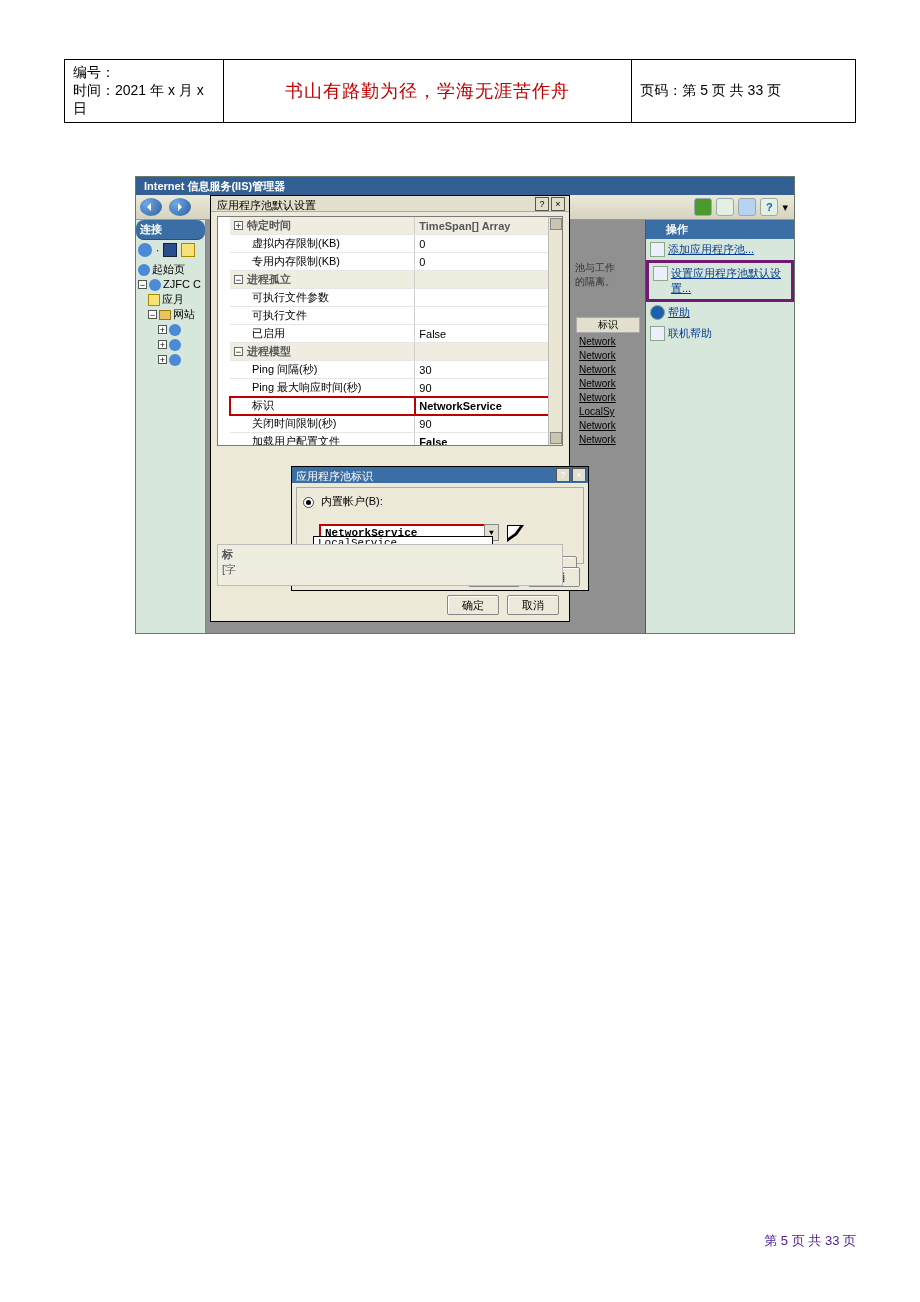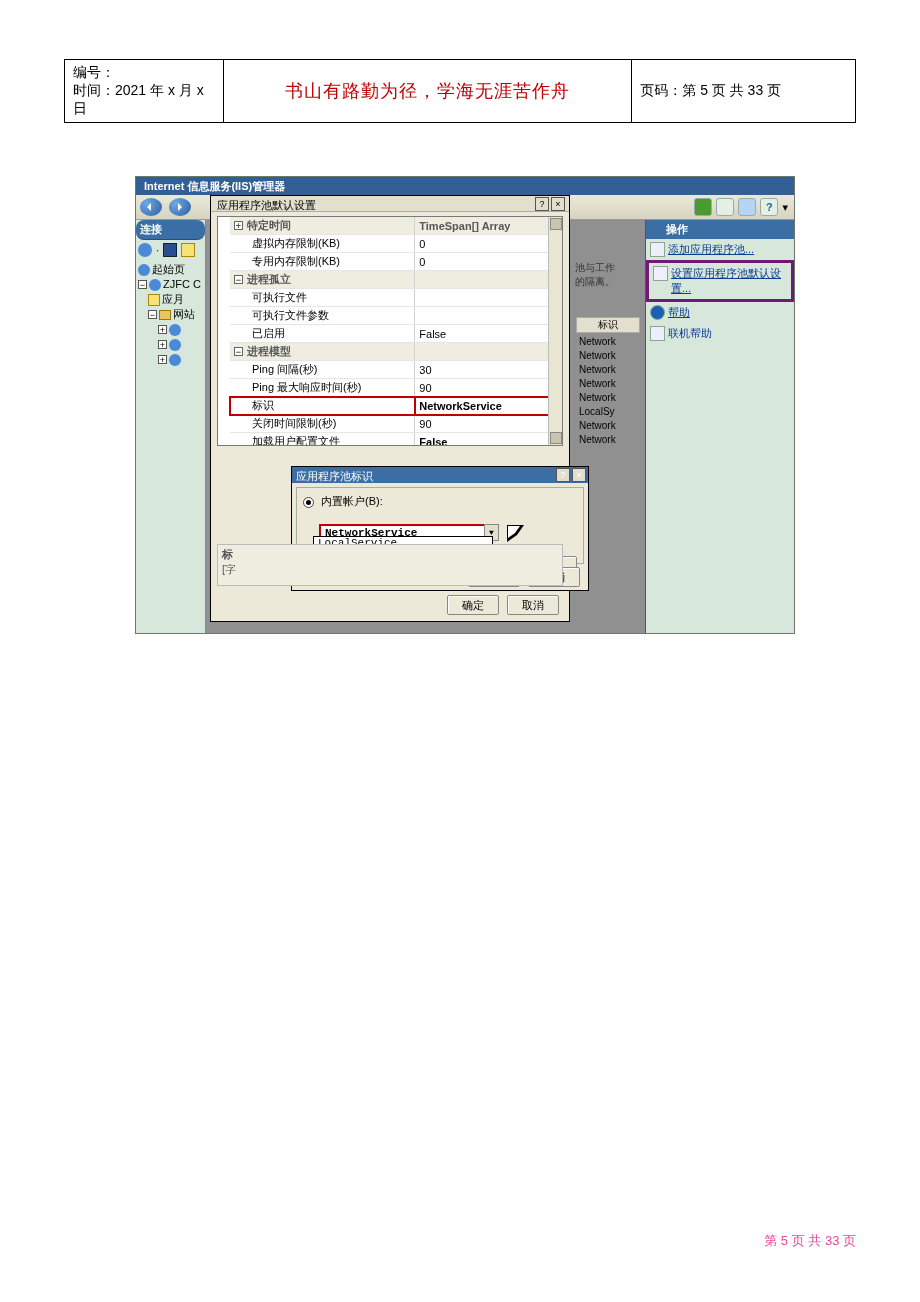--- a/index.html
+++ b/index.html
@@ -211,32 +211,32 @@
     background:#efece0; border:1px solid #bbb; padding:2px 4px; color:#555; font-size:11px;
     overflow:hidden;
   }
   .outer-btns { position:absolute; right:10px; bottom:6px; display:flex; gap:8px; }
 
   
   .idcol {
     position:absolute; left:440px; top:60px; width:64px; font-size:10px;
   }
   .idcol .h { background:#e2dfcc; border:1px solid #aaa; padding:0 4px; text-align:center; margin-bottom:2px; }
-  .idcol div.v { padding:0 3px; height:14px; line-height:13px; }
+  .idcol div.v { padding:0 3px; height:14px; line-height:13px;text-decoration:underline; }
   .desc-peek {
     position:absolute; left:439px; top:84px; width:60px; font-size:10px; color:#333;
   }
 
   
   .footer {
     position: absolute;
     right: 64px;
     bottom: 52px;
     font-size: 13px;
-    color: #ec4899;
+    color: #4c1d95;
     font-family: "SimSun", sans-serif;
     text-align: right;
   }
 </style>
 </head>
 <body>
 
 <table class="header-table">
   <tbody>
       <tr>
@@ -342,25 +342,25 @@
             </tr>
         <tr>
               <td class="indent">专用内存限制(KB)</td>
               <td>0</td>
             </tr>
         <tr class="grp">
               <td><span class="ex">−</span><span>进程孤立</span></td>
               <td></td>
             </tr>
         <tr>
+              <td class="indent">可执行文件参数</td>
+              <td></td>
+            </tr>
+        <tr>
               <td class="indent">可执行文件</td>
-              <td></td>
-            </tr>
-        <tr>
-              <td class="indent">可执行文件参数</td>
               <td></td>
             </tr>
         <tr>
               <td class="indent">已启用</td>
               <td>False</td>
             </tr>
         <tr class="grp">
               <td><span class="ex">−</span><span>进程模型</span></td>
               <td></td>
             </tr>

